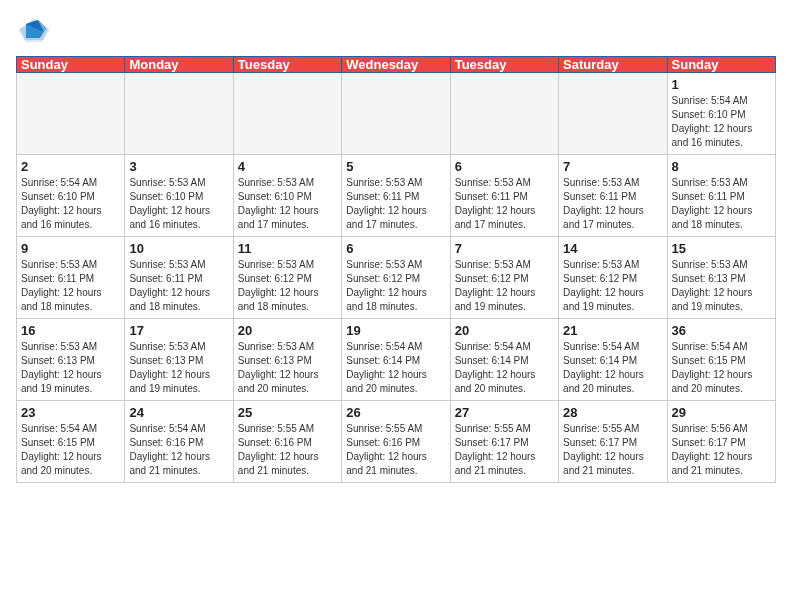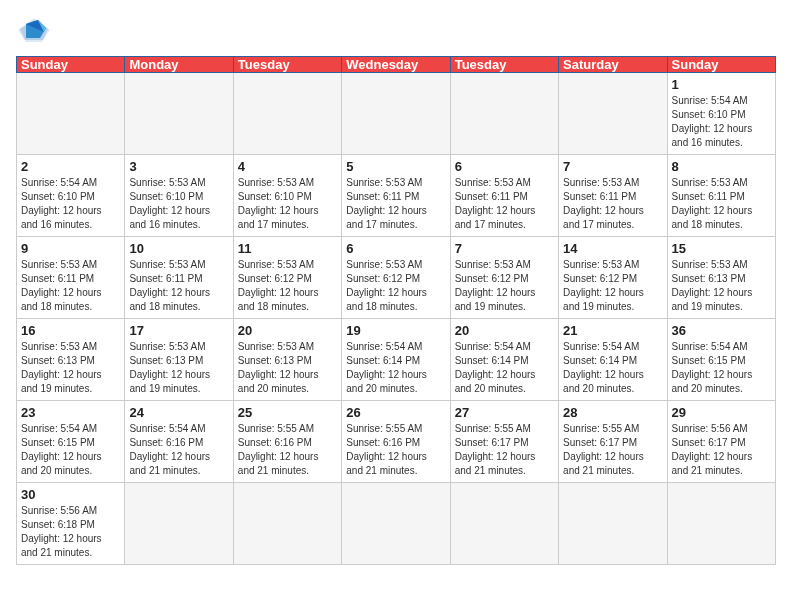--- a/index.html
+++ b/index.html
@@ -249,26 +249,14 @@
         </td>
         <td>
           <div class="day-number">28</div>
           <div class="day-info">Sunrise: 5:55 AM<br>Sunset: 6:17 PM<br>Daylight: 12 hours and 21 minutes.</div>
         </td>
         <td>
           <div class="day-number">29</div>
           <div class="day-info">Sunrise: 5:56 AM<br>Sunset: 6:17 PM<br>Daylight: 12 hours and 21 minutes.</div>
         </td>
       </tr>
-      <tr class="last-row">
-        <td>
-          <div class="day-number">30</div>
-          <div class="day-info">Sunrise: 5:56 AM<br>Sunset: 6:18 PM<br>Daylight: 12 hours and 21 minutes.</div>
-        </td>
-        <td class="empty"></td>
-        <td class="empty"></td>
-        <td class="empty"></td>
-        <td class="empty"></td>
-        <td class="empty"></td>
-        <td class="empty"></td>
-      </tr>
     </tbody>
 </table>
 
 </body></html>

